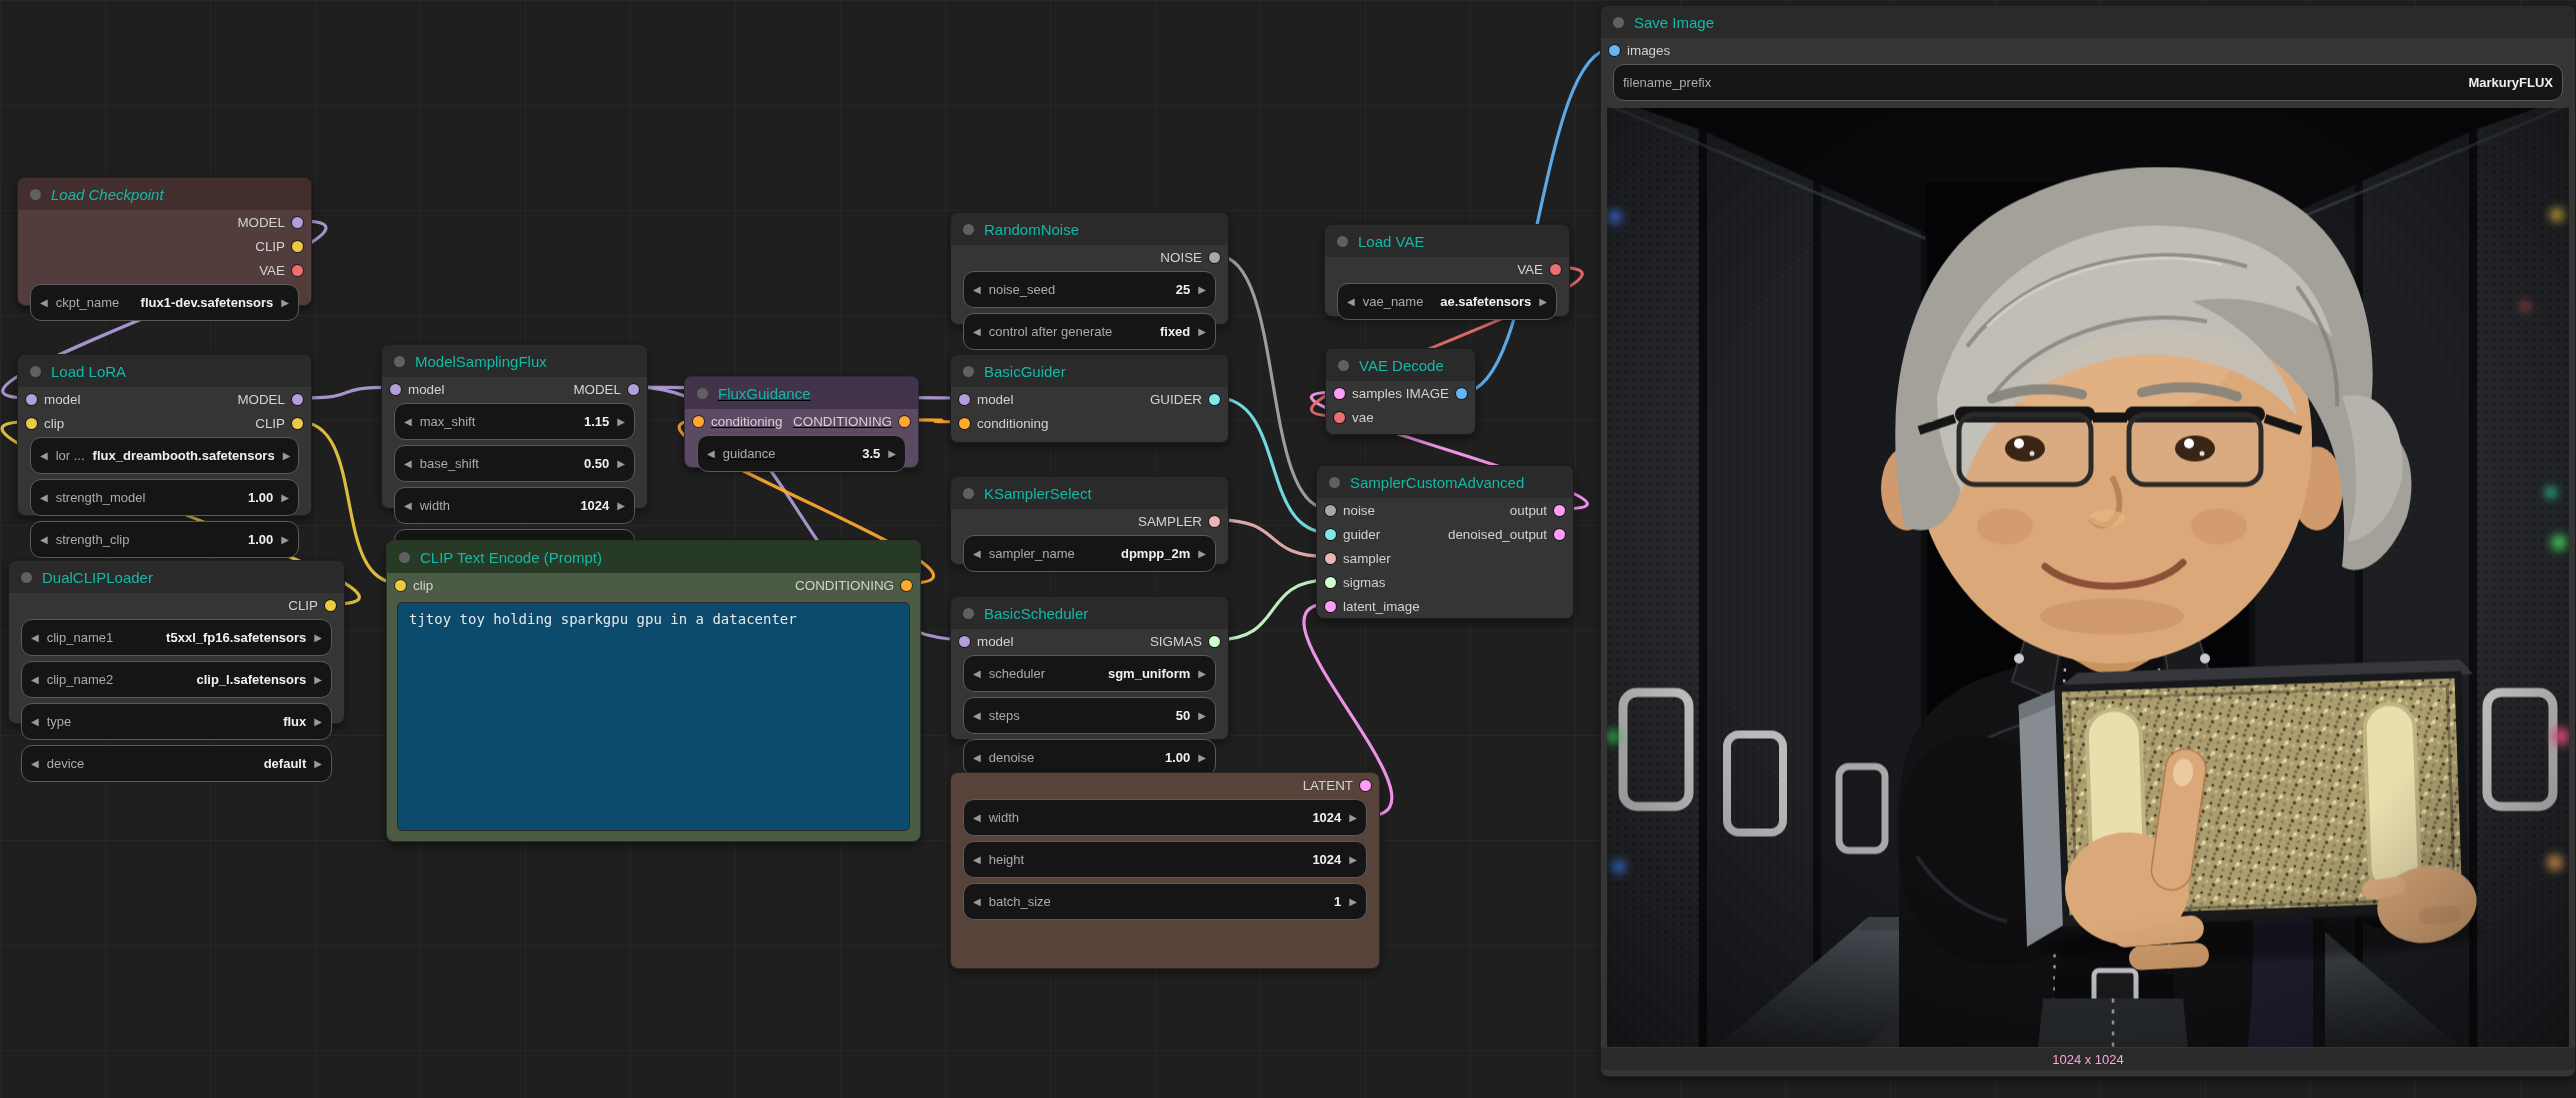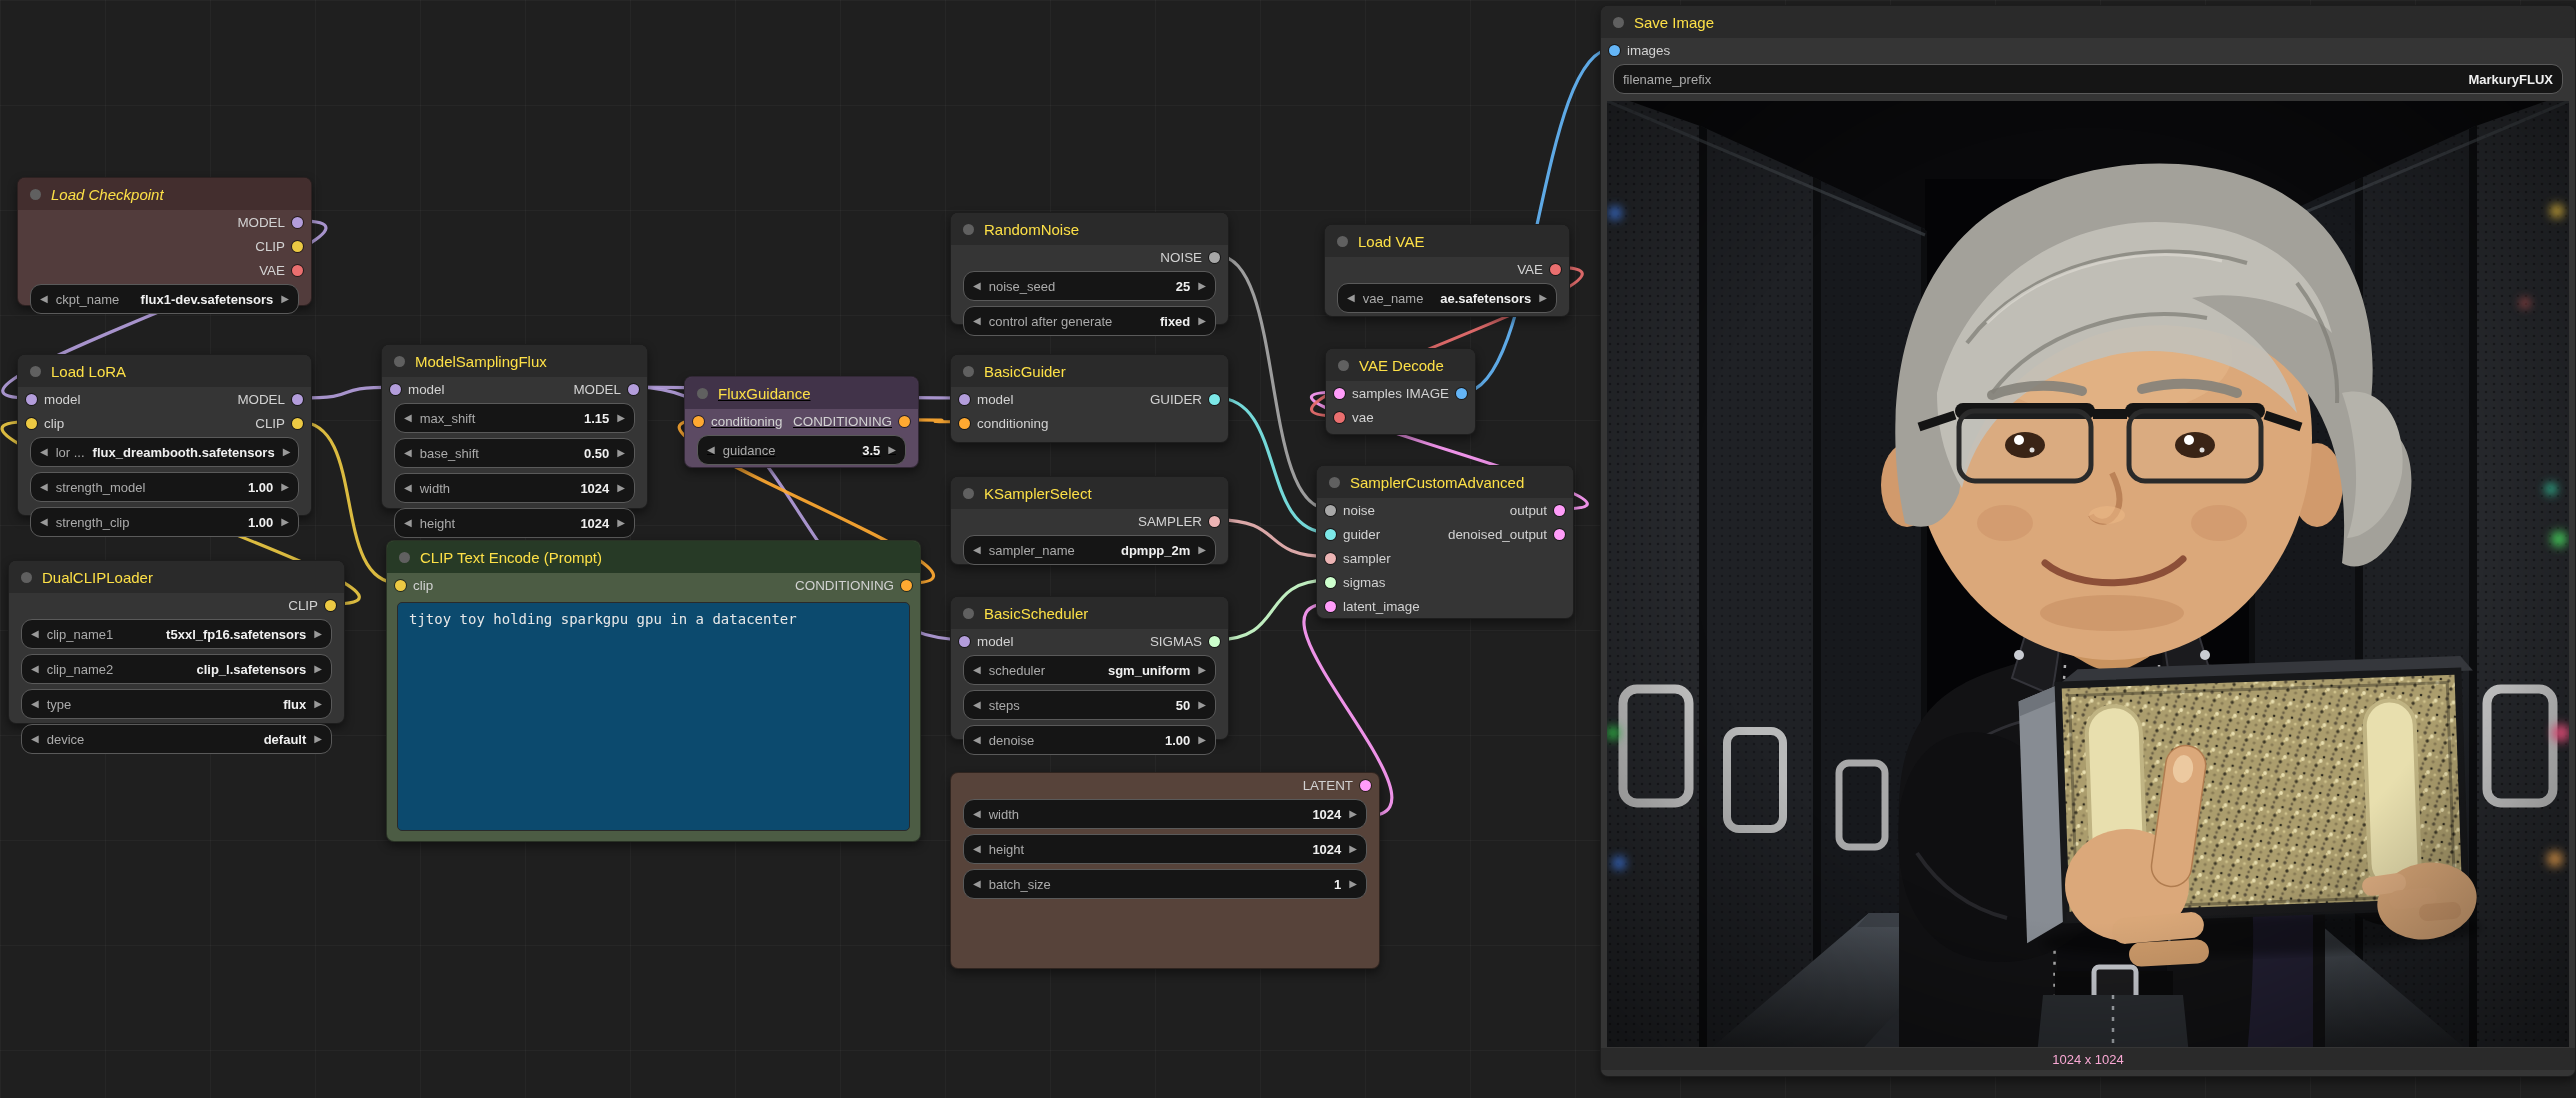--- a/index.html
+++ b/index.html
@@ -9,39 +9,39 @@
     background-image:
       linear-gradient(rgba(255,255,255,0.03) 1px, transparent 1px),
       linear-gradient(90deg, rgba(255,255,255,0.03) 1px, transparent 1px);
     background-size:105px 105px; overflow:hidden; }
   #links { position:absolute; left:0; top:0; z-index:1; }
   #nodes { position:absolute; left:0; top:0; width:100%; height:100%; z-index:2; }
 
   .node { position:absolute; border-radius:8px; display:flex; flex-direction:column;
           box-shadow:0 4px 10px rgba(0,0,0,0.45); border:1px solid rgba(0,0,0,0.45); }
   .n-header { height:32px; flex:none; display:flex; align-items:center; gap:10px;
-              padding:0 12px; border-radius:7px 7px 0 0; font-size:15px; color:#fde047; }
+              padding:0 12px; border-radius:7px 7px 0 0; font-size:15px; color:#14b8a6; }
   .n-dot { width:11px; height:11px; border-radius:50%; background:#606060; flex:none; }
   .n-title { white-space:nowrap; overflow:hidden; }
 
   .t-default { background:#353535; } .t-default .n-header { background:#2a2a2a; }
   .t-maroon  { background:#523c3c; } .t-maroon  .n-header { background:#432e2e;font-style:italic; }
   .t-brown   { background:#57433a; } .t-brown   .n-header { background:#3b2b26; }
   .t-purple  { background:#5c4a63; } .t-purple  .n-header { background:#413349; }
   .t-green   { background:#4c5c44; } .t-green   .n-header { background:#273a26; }
 
   .slot-row { height:24px; flex:none; display:flex; align-items:center; position:relative;
               font-size:13.4px; color:#d2d2d2; }
   .port { display:flex; align-items:center; gap:7px;justify-content:center; }
   .port.in  { margin-left:8px; }
   .port.out { margin-left:auto; margin-right:8px; }
   .s-dot { width:11px; height:11px; border-radius:50%; flex:none;
            box-shadow:0 0 0 1px rgba(0,0,0,0.55); }
 
-  .widget { height:30px; flex:none; margin:2px 12px 3px; background:#151515;
+  .widget { height:37px; flex:none; margin:2px 12px 3px; background:#151515;
             border:1px solid #5a5a5a; border-radius:11px; display:flex; align-items:center;
             padding:0 9px; font-size:13px; gap:8px; }
   .w-arrow { color:#9a9a9a; font-size:10px; line-height:1; flex:none; }
   .w-label { color:#ababab; white-space:nowrap; }
   .w-value { margin-left:auto; color:#f0f0f0; font-weight:bold; white-space:nowrap; }
   .w-textarea { flex:1; margin:5px 10px 10px; background:#0c4a6e; border-radius:5px;
                 padding:8px 11px; font-family:"DejaVu Sans Mono", monospace; font-size:14px;
                 color:#e8e8e8; white-space:pre-wrap; border:1px solid #2a2a2a; }
   #image-preview { flex:1; margin:4px 6px 0; overflow:hidden; background:#000; }
   #image-preview svg { display:block; width:100%; height:100%; }

